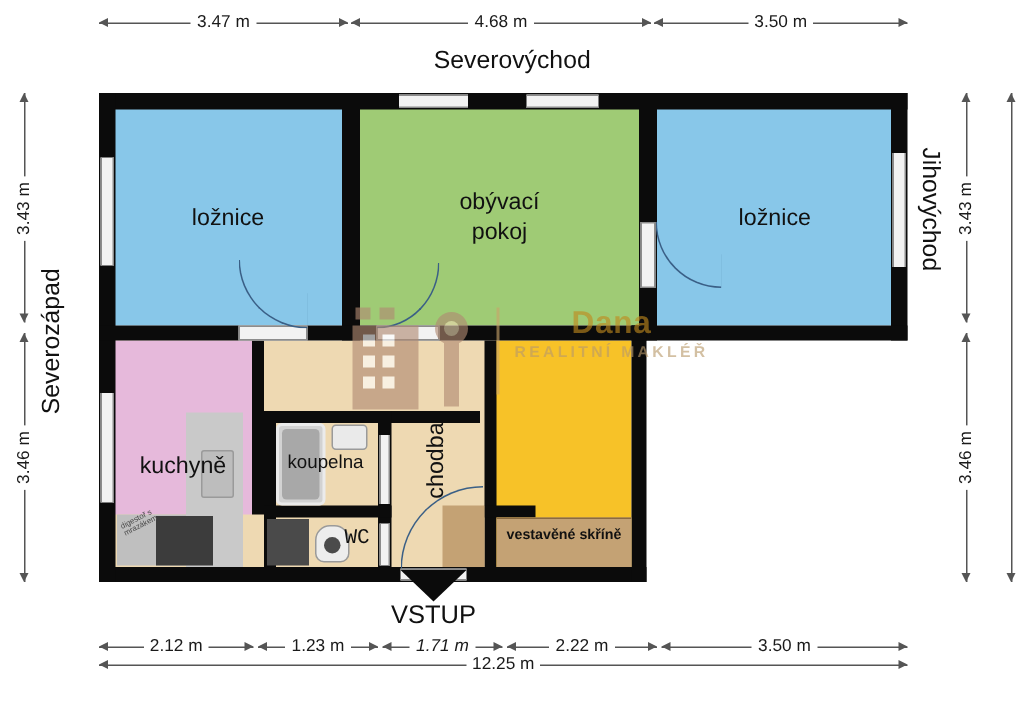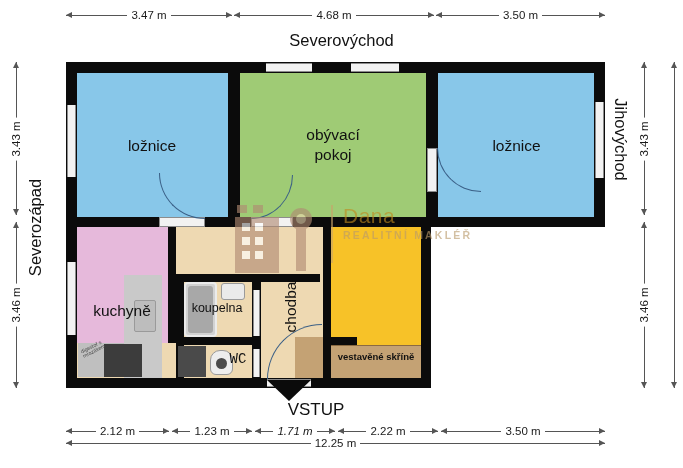--- a/index.html
+++ b/index.html
@@ -164,21 +164,21 @@
     pointer-events: none;
     opacity: 0.62;
   }
   #wm-text {
     position: absolute;
     left: 112px;
     top: 2px;
     color: #c08a1e;
     font-family: "Liberation Sans", sans-serif;
   }
-  #wm-name1 { font-size: 21px; font-weight: normal; letter-spacing: 0.5px; line-height: 22px; }
+  #wm-name1 { font-size: 21px; font-weight: bold; letter-spacing: 0.5px; line-height: 22px; text-align: center; }
   #wm-name2 { font-size: 23px; font-weight: bold; letter-spacing: 0.5px; line-height: 26px; }
   #wm-sub   { font-size: 10.5px; font-weight: bold; letter-spacing: 2.2px; color: #b99a6b; line-height: 16px; }
   #wm-icon { position: absolute; left: 0; top: 0; }
   #wm-divider {
     position: absolute;
     left: 100px; top: 2px;
     width: 2px; height: 58px;
     background: #c9a46a;
   }
 
@@ -372,21 +372,21 @@
 
       <div id="wm-text">
         <div id="wm-name1">Dana</div>
         <div id="wm-sub">REALITNÍ MAKLÉŘ</div>
       </div>
     </div>
 
   </div>
 
   <div id="vstup-arrow" style="left:267px; top:380px; transform:rotate(180deg);"></div>
-  <div id="vstup-label" style="left:0; top:400px; width:578px; text-align:center;padding-left:27px;">VSTUP</div>
+  <div id="vstup-label" style="left:0; top:400px; width:578px; text-align:center;">VSTUP</div>
 
   <div class="dim-h" style="left:66px; top:424px; width:103px;">
     <span class="bar"></span>
     <span class="cap-l"></span>
     <span class="cap-r"></span>
     <span class="txt">2.12 m</span>
   </div>
   <div class="dim-h" style="left:172px; top:424px; width:80px;">
     <span class="bar"></span>
     <span class="cap-l"></span>

